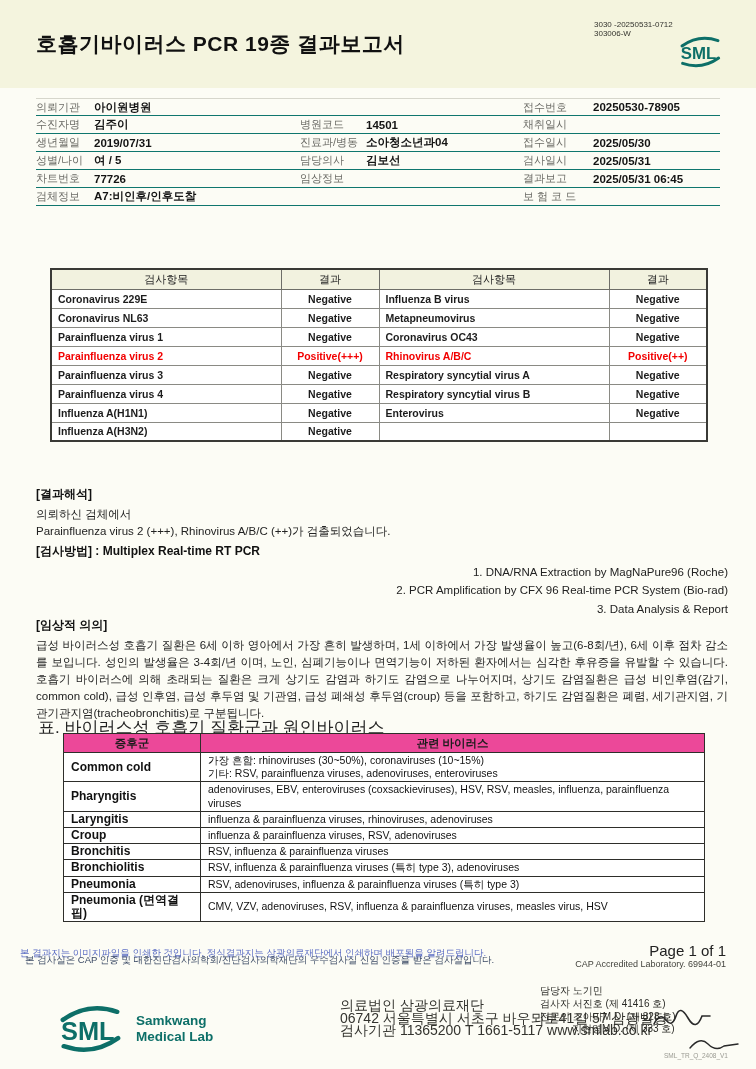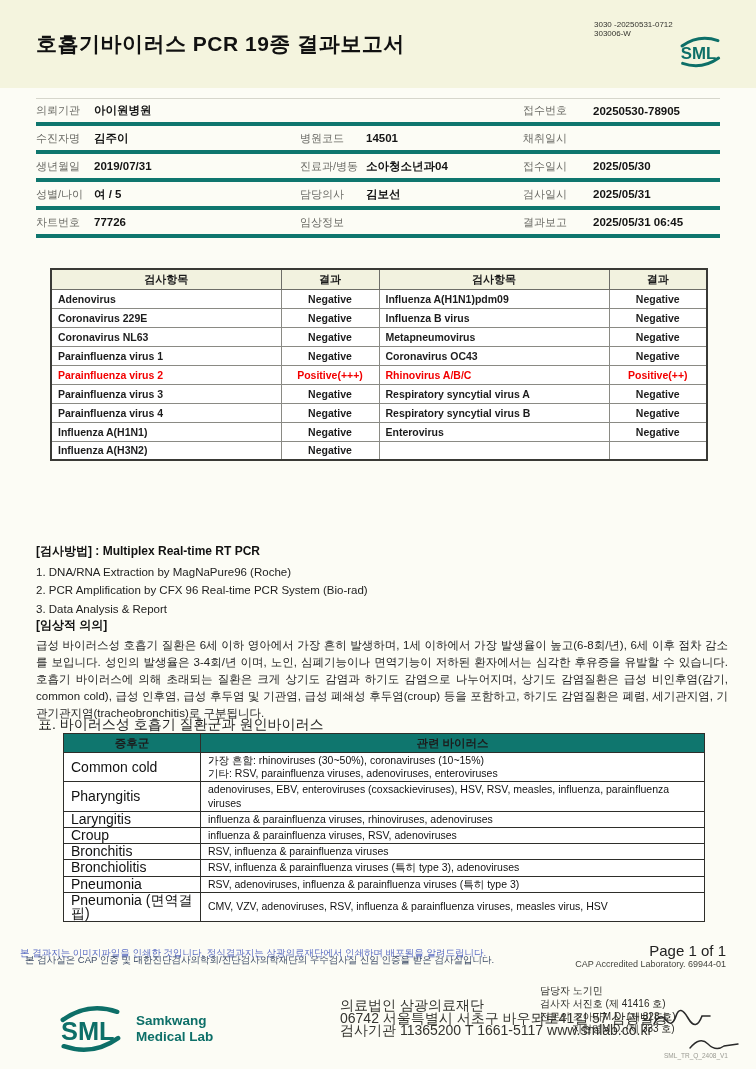--- a/index.html
+++ b/index.html
@@ -10,48 +10,48 @@
     background:#fcfcf5; overflow:hidden; color:#1c1c1c;
   }
   
   .header-band{ position:absolute; left:0; top:0; width:756px; height:88px; background:#f4f4de; }
   .report-title{ position:absolute; left:36px; top:30px; font-size:21px; font-weight:bold; color:#111; letter-spacing:0.5px;}
   .header-codes{ position:absolute; left:594px; top:20px; font-size:8px; line-height:9px; color:#33332e; }
   .logo-small{ position:absolute; left:676px; top:32px; }
   
   .info-table{ position:absolute; left:36px; top:98px; width:684px; }
   .pi-row{ display:grid; grid-template-columns:58px 206px 66px 157px 70px 1fr;
-           align-items:center; height:28px; border-bottom:4px solid #0f766e; }
+           align-items:center; height:18px; border-bottom:1px solid #0f766e; }
   .pi-row:first-child{ border-top:1px solid #d6d6cc; }
   .pi-label{ font-size:11px; color:#6b6b66; }
   .pi-value{ font-size:11.5px; color:#141414; font-weight:bold; }
   
   .results-table{ position:absolute; left:50px; top:268px; width:656px;
                   border-collapse:collapse; table-layout:fixed; }
-  .results-table th{ height:20px; font-size:11px; font-weight:bold; text-align:center;
+  .results-table th{ height:20px; font-size:11px; font-weight:normal; text-align:center;
                      background:#f2f2df; border:1px solid #6e6e68; }
   .results-table td{ height:19px; font-size:10.5px; font-weight:bold; background:#ffffff;
                      border:1px solid #8a8a84; padding:0 6px; }
   .results-table{ border:2px solid #3a3a36; }
   .results-table td.res{ text-align:center; }
   .results-table tr.positive td{ color:#f20000;margin-left:36px; }
   
   .section{ position:absolute; left:36px; width:692px; font-size:11.5px; line-height:17.5px; color:#222; }
   .section .sec-head{ font-weight:bold; font-size:12px; color:#111; margin-bottom:2px; }
-  .method-steps div{ line-height:18.5px; }
+  .method-steps div{ line-height:18.5px;text-align:right; }
   .clinical-body{ text-align:justify; line-height:17px; }
   
-  .syn-caption{ position:absolute; left:38px; top:716px; font-size:14px; color:#222; }
+  .syn-caption{ position:absolute; left:38px; top:716px; font-size:17px; color:#222; }
   .syndrome-table{ position:absolute; left:63px; top:733px; width:641px;
                    border-collapse:collapse; table-layout:fixed; border:1.5px solid #2e2e2a; }
   .syndrome-table th{ height:19px; font-size:11.5px; font-weight:bold; text-align:center;
-                      background:#0f766e; border:1px solid #2e2e2a; }
+                      background:#ec4899; border:1px solid #2e2e2a; }
   .syndrome-table td{ background:#ffffff; border:1px solid #2e2e2a; font-size:10.5px;
                       padding:1px 7px; vertical-align:middle; line-height:13.2px; color:#111; }
-  .syndrome-table td.syn{ font-size:14px; }
+  .syndrome-table td.syn{ font-size:12px;font-weight:bold; }
   
   .notice1{ position:absolute; left:20px; top:947px; font-size:9.5px; color:#5a6cc4; }
   .notice2{ position:absolute; left:25px; top:954px; font-size:9.5px; color:#3a4964; }
   .page-num{ position:absolute; right:30px; top:942px; font-size:15px; color:#222; }
   .cap-text{ position:absolute; right:30px; top:959px; font-size:9px; color:#44443e; }
   .logo-big{ position:absolute; left:52px; top:1000px; }
   .wordmark{ position:absolute; left:136px; top:1013px; font-size:13.5px; font-weight:bold;
              color:#0d6f68; line-height:15.5px; }
   .company-info{ position:absolute; left:340px; top:999px; font-size:14px; line-height:12.5px; color:#33332e; }
   .signatures{ position:absolute; left:540px; top:985px; font-size:10px; line-height:12.8px; color:#2a2a26; }
@@ -113,45 +113,47 @@
         <span class="pi-value">2025/05/31</span>
       </div>
       <div class="pi-row">
         <span class="pi-label">차트번호</span>
         <span class="pi-value">77726</span>
         <span class="pi-label">임상정보</span>
         <span class="pi-value"></span>
         <span class="pi-label">결과보고</span>
         <span class="pi-value">2025/05/31 06:45</span>
       </div>
+      <div class="pi-row">
+        <span class="pi-label">검체정보</span>
+        <span class="pi-value">A7:비인후/인후도찰</span>
+        <span class="pi-label"></span>
+        <span class="pi-value"></span>
+        <span class="pi-label">보 험 코 드</span>
+        <span class="pi-value"></span>
+      </div>
     </div>
 
   <table class="results-table" id="results-table">
       <colgroup>
         <col style="width: 230px;">
         <col style="width: 98px;">
         <col style="width: 230px;">
         <col style="width: 98px;">
       </colgroup>
       <thead>
         <tr>
           <th>검사항목</th>
           <th>결과</th>
           <th>검사항목</th>
           <th>결과</th>
         </tr>
       </thead>
       <tbody>
         <tr>
-          <td class="name">Adenovirus</td>
-          <td class="res">Negative</td>
-          <td class="name">Influenza A(H1N1)pdm09</td>
-          <td class="res">Negative</td>
-        </tr>
-        <tr>
           <td class="name">Coronavirus 229E</td>
           <td class="res">Negative</td>
           <td class="name">Influenza B virus</td>
           <td class="res">Negative</td>
         </tr>
         <tr>
           <td class="name">Coronavirus NL63</td>
           <td class="res">Negative</td>
           <td class="name">Metapneumovirus</td>
           <td class="res">Negative</td>
@@ -188,20 +190,25 @@
         </tr>
         <tr>
           <td class="name">Influenza A(H3N2)</td>
           <td class="res">Negative</td>
           <td class="name"></td>
           <td class="res"></td>
         </tr>
       </tbody>
     </table>
 
+  <div class="section" style="top:486px;">
+    <div class="sec-head">[결과해석]</div>
+    <div>의뢰하신 검체에서</div>
+    <div>Parainfluenza virus 2 (+++), Rhinovirus A/B/C (++)가 검출되었습니다.</div>
+  </div>
 
   <div class="section" style="top:543px;">
     <div class="sec-head">[검사방법] : Multiplex Real-time RT PCR</div>
     <div class="method-steps" id="method-steps">
         <div>1. DNA/RNA Extraction by MagNaPure96 (Roche)</div>
         <div>2. PCR Amplification by CFX 96 Real-time PCR System (Bio-rad)</div>
         <div>3. Data Analysis &amp; Report</div>
       </div>
   </div>
 

